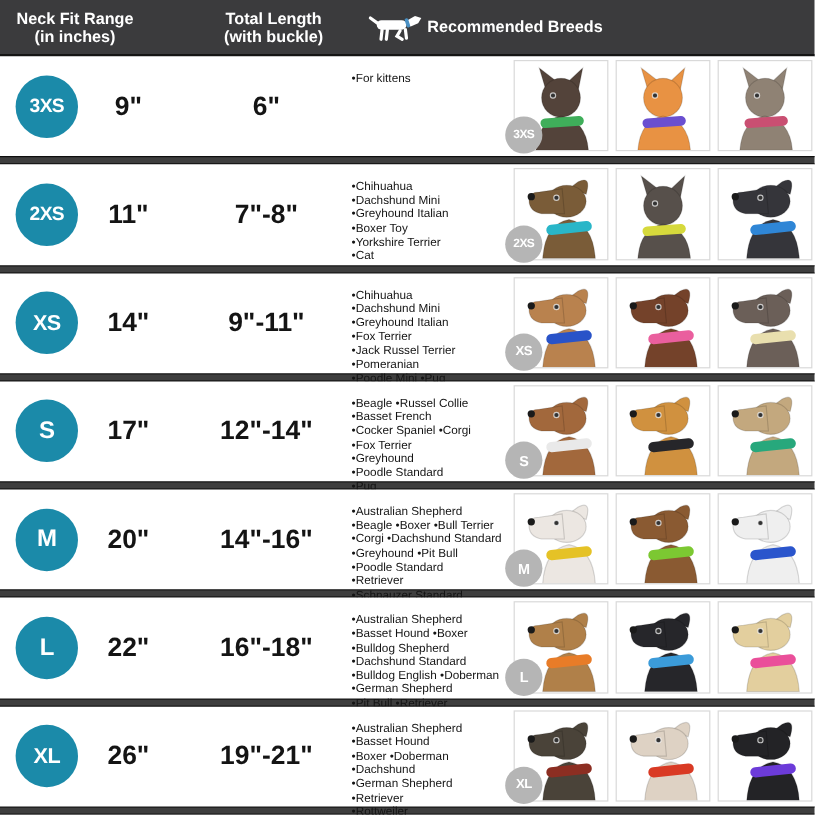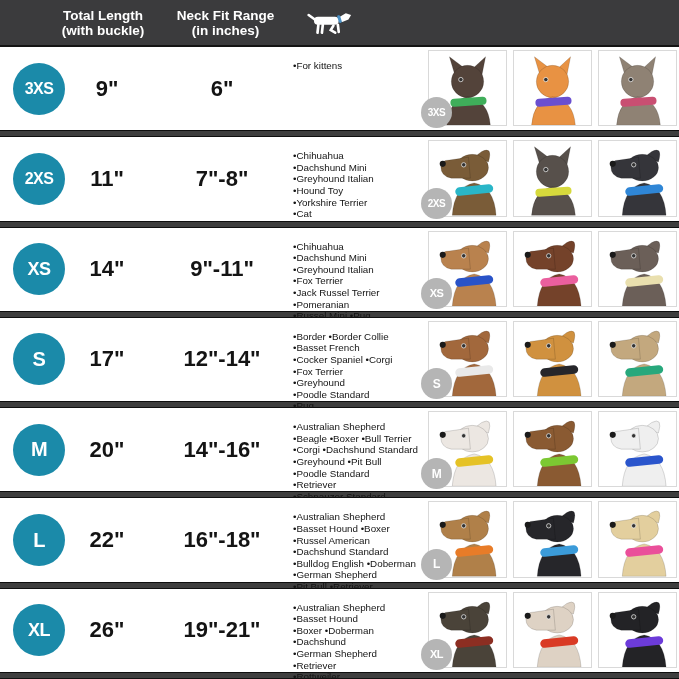--- a/index.html
+++ b/index.html
@@ -33,40 +33,41 @@
   .tile svg{display:block;width:100%;height:100%;}
   .photo-badge{position:absolute;left:-7px;bottom:-2px;width:31px;height:31px;border-radius:50%;background:#b5b5b5;
     color:#fff;font-weight:bold;display:flex;align-items:center;justify-content:center;z-index:2;letter-spacing:-0.5px;}
 </style>
 </head>
 <body>
 
 <div class="app">
 
   <div class="header">
+    <div class="hcol hcol-neck">
+      <div>Neck Fit Range</div>
+      <div>(in inches)</div>
+    </div>
     <div class="hcol hcol-total">
       <div>Total Length</div>
       <div>(with buckle)</div>
-    </div>
-    <div class="hcol hcol-neck">
-      <div>Neck Fit Range</div>
-      <div>(in inches)</div>
     </div>
     <svg class="hicon" viewBox="0 0 52 34" aria-hidden="true">
       <g fill="none" stroke="#ffffff" stroke-width="3" stroke-linecap="round">
         <path d="M10 13 L3 8"></path>
         <path d="M14 19 L13 28"></path>
         <path d="M19 19 L18 28"></path>
         <path d="M36 19 L37 27"></path>
         <path d="M31 20 L28 25 L33 28"></path>
       </g>
       <rect x="9" y="10" width="28" height="9" rx="4.5" fill="#ffffff"></rect>
       <path d="M33 13 L45 6 L51 8 L48 13 L41 16 Z" fill="#ffffff"></path>
       <rect x="36" y="8" width="3.4" height="9" rx="1.5" fill="#4a90c4" transform="rotate(-18 38 12)"></rect>
     </svg>
+    <div class="hbreeds">Recommended Breeds</div>
   </div>
 
   <div class="rows">
       <div class="row">
         <div class="size-badge" style="background: rgb(27, 138, 169); font-size: 16px;">3XS</div>
         <div class="cell cell-len">9"</div>
         <div class="cell cell-range">6"</div>
         <div class="breeds">
           <div class="breed-line">•For kittens</div>
         </div>
@@ -106,21 +107,21 @@
       </div>
       <div class="divider"></div>
       <div class="row">
         <div class="size-badge" style="background: rgb(27, 138, 169); font-size: 16px;">2XS</div>
         <div class="cell cell-len">11"</div>
         <div class="cell cell-range">7"-8"</div>
         <div class="breeds">
           <div class="breed-line">•Chihuahua</div>
           <div class="breed-line">•Dachshund Mini</div>
           <div class="breed-line">•Greyhound Italian</div>
-          <div class="breed-line">•Hound Toy</div>
+          <div class="breed-line">•Boxer Toy</div>
           <div class="breed-line">•Yorkshire Terrier</div>
           <div class="breed-line">•Cat</div>
         </div>
         <div class="photos">
           <div class="tile">
             <svg viewBox="0 0 80 78">
     <path d="M62 22 Q67 5 55 11 L47 17 Z" fill="#7a5c38" stroke="rgba(0,0,0,0.15)" stroke-width="1"></path>
     <ellipse cx="45" cy="28" rx="17" ry="14" fill="#7a5c38" stroke="rgba(0,0,0,0.15)" stroke-width="1"></ellipse>
     <path d="M12 27 Q12 20 21 20 L41 17 L43 39 L23 39 Q12 37 12 27 Z" fill="#7a5c38" stroke="rgba(0,0,0,0.15)" stroke-width="1"></path>
     <circle cx="14" cy="24" r="3.2" fill="#1a1a1a"></circle>
@@ -158,21 +159,21 @@
         <div class="size-badge" style="background: rgb(27, 138, 169); font-size: 18px;">XS</div>
         <div class="cell cell-len">14"</div>
         <div class="cell cell-range">9"-11"</div>
         <div class="breeds">
           <div class="breed-line">•Chihuahua</div>
           <div class="breed-line">•Dachshund Mini</div>
           <div class="breed-line">•Greyhound Italian</div>
           <div class="breed-line">•Fox Terrier</div>
           <div class="breed-line">•Jack Russel Terrier</div>
           <div class="breed-line">•Pomeranian</div>
-          <div class="breed-line">•Russel Mini •Pug</div>
+          <div class="breed-line">•Poodle Mini •Pug</div>
         </div>
         <div class="photos">
           <div class="tile">
             <svg viewBox="0 0 80 78">
     <path d="M62 22 Q67 5 55 11 L47 17 Z" fill="#b9824e" stroke="rgba(0,0,0,0.15)" stroke-width="1"></path>
     <ellipse cx="45" cy="28" rx="17" ry="14" fill="#b9824e" stroke="rgba(0,0,0,0.15)" stroke-width="1"></ellipse>
     <path d="M12 27 Q12 20 21 20 L41 17 L43 39 L23 39 Q12 37 12 27 Z" fill="#b9824e" stroke="rgba(0,0,0,0.15)" stroke-width="1"></path>
     <circle cx="14" cy="24" r="3.2" fill="#1a1a1a"></circle>
     <path d="M24 78 Q26 48 47 44 Q68 48 70 78 Z" fill="#b9824e" stroke="rgba(0,0,0,0.15)" stroke-width="1"></path>
     <rect x="27" y="47" width="40" height="9" rx="4.5" fill="#2953c8" transform="rotate(-6 47 51)"></rect>
@@ -203,21 +204,21 @@
           </div>
           <div class="photo-badge" style="background: rgb(181, 181, 181); font-size: 11px;">XS</div>
         </div>
       </div>
       <div class="divider"></div>
       <div class="row">
         <div class="size-badge" style="background: rgb(27, 138, 169); font-size: 20px;">S</div>
         <div class="cell cell-len">17"</div>
         <div class="cell cell-range">12"-14"</div>
         <div class="breeds">
-          <div class="breed-line">•Border •Border Collie</div>
+          <div class="breed-line">•Beagle •Russel Collie</div>
           <div class="breed-line">•Basset French</div>
           <div class="breed-line">•Cocker Spaniel •Corgi</div>
           <div class="breed-line">•Fox Terrier</div>
           <div class="breed-line">•Greyhound</div>
           <div class="breed-line">•Poodle Standard</div>
           <div class="breed-line">•Pug</div>
         </div>
         <div class="photos">
           <div class="tile">
             <svg viewBox="0 0 80 78">
@@ -307,21 +308,21 @@
         </div>
       </div>
       <div class="divider"></div>
       <div class="row">
         <div class="size-badge" style="background: rgb(27, 138, 169); font-size: 20px;">L</div>
         <div class="cell cell-len">22"</div>
         <div class="cell cell-range">16"-18"</div>
         <div class="breeds">
           <div class="breed-line">•Australian Shepherd</div>
           <div class="breed-line">•Basset Hound •Boxer</div>
-          <div class="breed-line">•Russel American</div>
+          <div class="breed-line">•Bulldog Shepherd</div>
           <div class="breed-line">•Dachshund Standard</div>
           <div class="breed-line">•Bulldog English •Doberman</div>
           <div class="breed-line">•German Shepherd</div>
           <div class="breed-line">•Pit Bull •Retriever</div>
         </div>
         <div class="photos">
           <div class="tile">
             <svg viewBox="0 0 80 78">
     <path d="M62 22 Q67 5 55 11 L47 17 Z" fill="#b08049" stroke="rgba(0,0,0,0.15)" stroke-width="1"></path>
     <ellipse cx="45" cy="28" rx="17" ry="14" fill="#b08049" stroke="rgba(0,0,0,0.15)" stroke-width="1"></ellipse>

